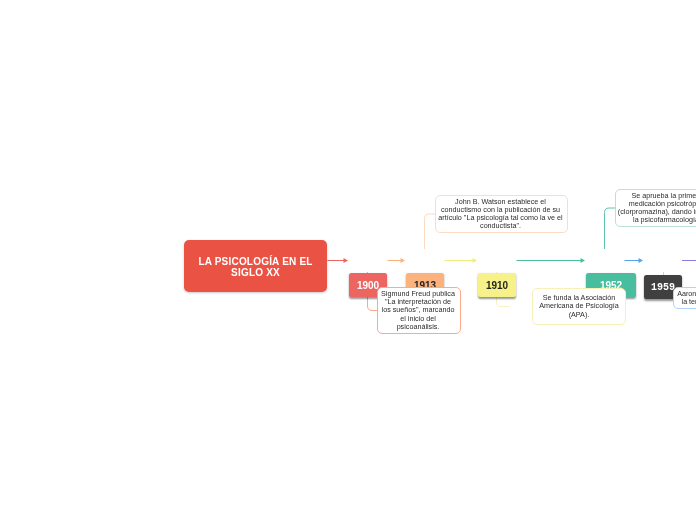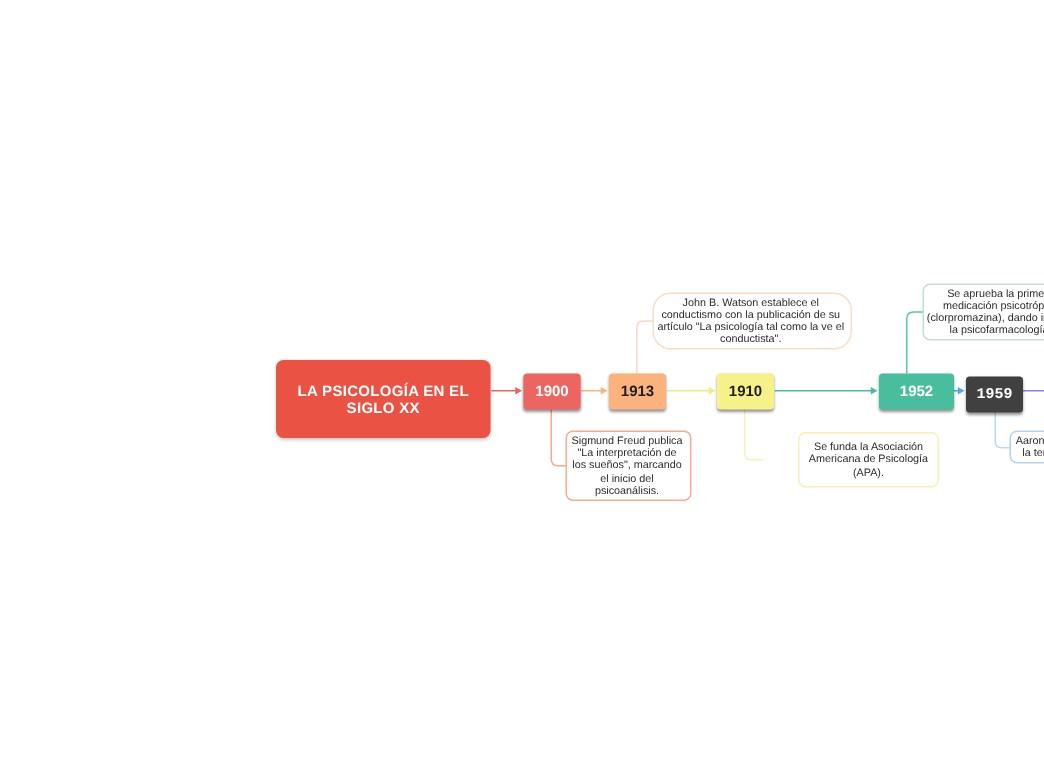--- a/index.html
+++ b/index.html
@@ -7,21 +7,21 @@
   body{width:696px;height:520px;overflow:hidden;
        font-family:"Liberation Sans",sans-serif;
        -webkit-font-smoothing:antialiased;}
   #canvas{position:relative;width:696px;height:520px;background:#fff;}
   svg#links{position:absolute;left:0;top:0;width:696px;height:520px;overflow:visible;}
   .node{position:absolute;box-sizing:border-box;display:flex;align-items:center;
         justify-content:center;text-align:center;}
   .root{border-radius:5px;color:#fff;font-weight:bold;font-size:10px;line-height:10.8px;
         letter-spacing:.2px;box-shadow:0 1px 2.5px rgba(0,0,0,.22);}
   .year{border-radius:2.5px;font-weight:bold;font-size:10px;padding-top:1px;
-        box-shadow:0 1.5px 2px rgba(0,0,0,.42);}
+        box-shadow:0 1.5px 2px rgba(0,0,0,.42);margin-top:24px;}
   .detail{background:#fff;border:1px solid #ccc;border-radius:5px;color:#2b2b2b;
           font-size:7.2px;line-height:8.1px;padding:2px 3px;}
 </style>
 </head>
 <body style="background: rgb(255, 255, 255);">
 
 <div id="canvas">
 
   <svg id="links" viewBox="0 0 696 520">
     <g fill="none" stroke-width="1" shape-rendering="geometricPrecision">
@@ -66,21 +66,21 @@
   <div class="node year" style="left: 586px; top: 249px; width: 50px; height: 24px; background-color: rgb(73, 190, 158); color: rgb(255, 255, 255);">
     <span>1952</span>
   </div>
   <div class="node year" style="left: 644px; top: 251px; width: 38px; height: 24px; background-color: #404040; color: rgb(255, 255, 255); font-family: Liberation Mono, monospace;">
     <span>1959</span>
   </div>
 
   <div class="node detail" style="left: 377px; top: 287px; width: 84px; height: 47px; padding: 2px 4px 2px 2px; border-color: rgb(252, 169, 140);">
     <span>Sigmund Freud publica "La interpretación de los sueños", marcando el inicio del psicoanálisis.</span>
   </div>
-  <div class="node detail" style="left: 435px; top: 195px; width: 133px; height: 38px; padding: 2px 4px 2px 2px; border-color: rgb(253, 220, 198); border-radius: 12px;">
+  <div class="node detail" style="left: 435px; top: 195px; width: 133px; height: 38px; padding: 2px 4px 2px 2px; border-color: rgb(253, 220, 198);">
     <span>John B. Watson establece el conductismo con la publicación de su artículo "La psicología tal como la ve el conductista".</span>
   </div>
   <div class="node detail" style="left: 532px; top: 288px; width: 94px; height: 37px; border-color: rgb(247, 240, 184);">
     <span>Se funda la Asociación Americana de Psicología (APA).</span>
   </div>
   <div class="node detail" style="left: 614.5px; top: 189px; width: 107px; height: 38px; padding: 2px 4px 2px 2px; border-color: rgb(188, 224, 212);">
     <span>Se aprueba la primera medicación psicotrópica (clorpromazina), dando inicio a la psicofarmacología.</span>
   </div>
   <div class="node detail" style="left: 673px; top: 287px; width: 79px; height: 22px; border-color: rgb(175, 212, 245);">
     <span>Aaron Beck desarrolla la terapia cognitiva.</span>

